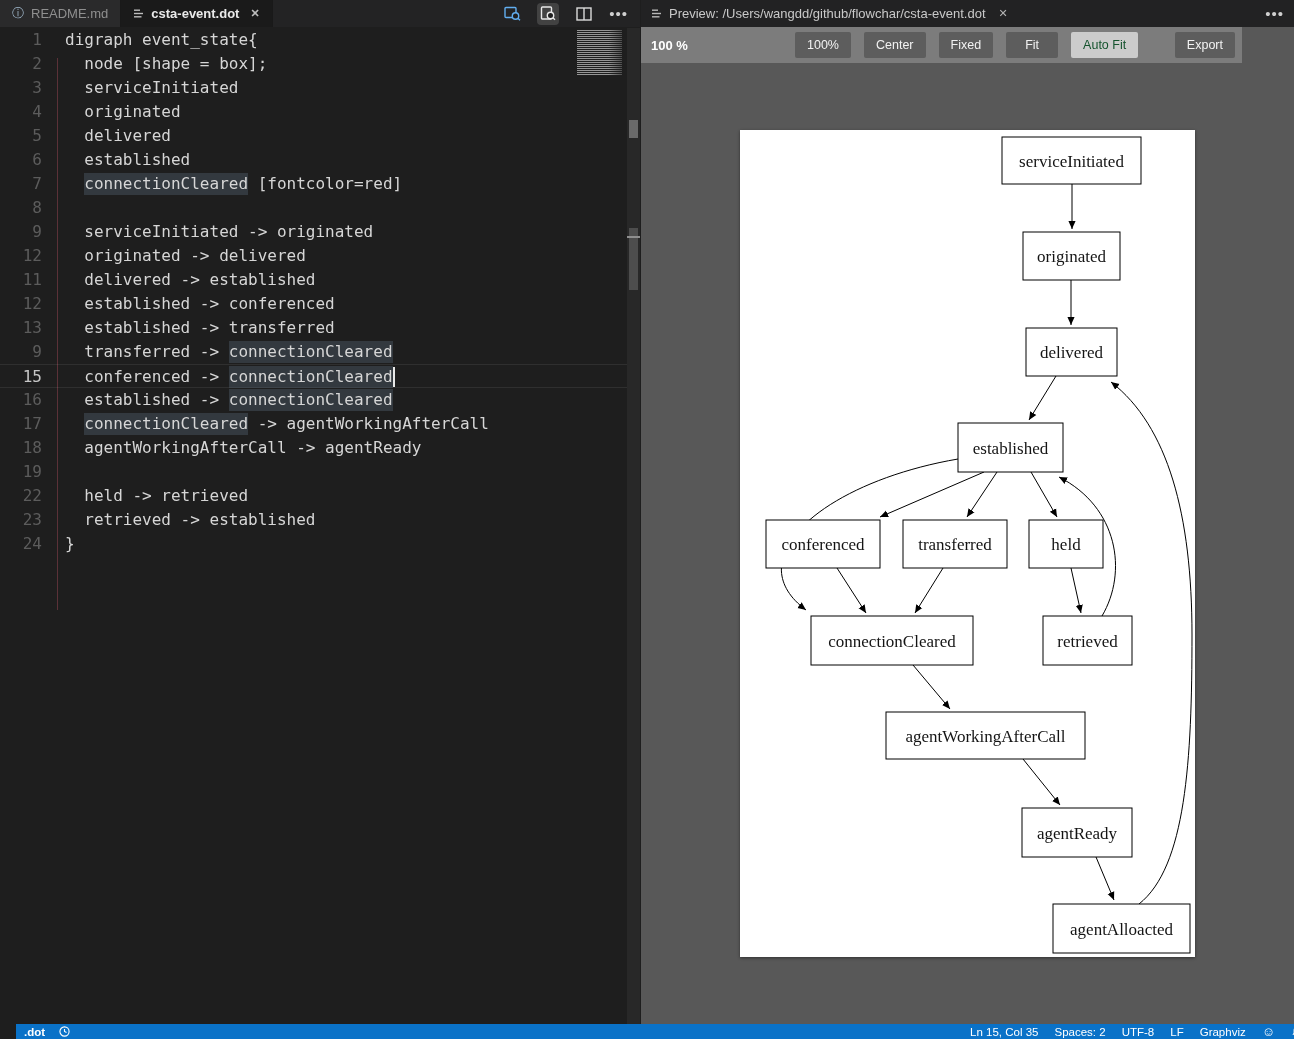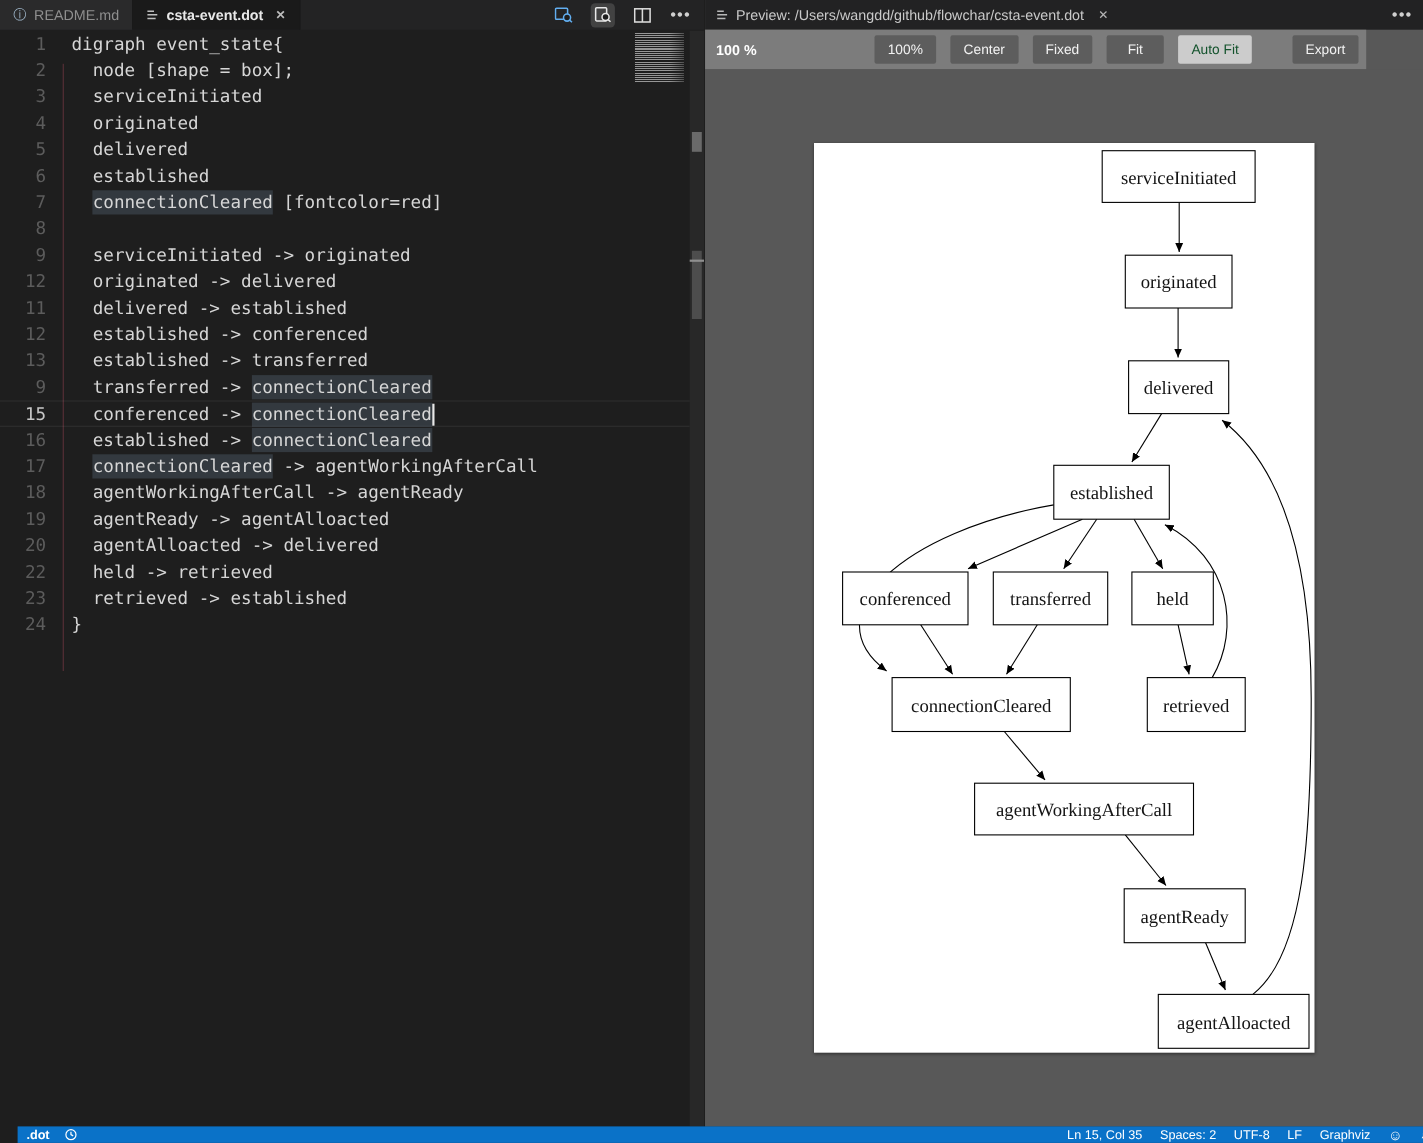--- a/index.html
+++ b/index.html
@@ -136,22 +136,21 @@
       <div class="cl"><span class="ln">9</span><span class="ct">  serviceInitiated -&gt; originated</span></div>
       <div class="cl"><span class="ln">12</span><span class="ct">  originated -&gt; delivered</span></div>
       <div class="cl"><span class="ln">11</span><span class="ct">  delivered -&gt; established</span></div>
       <div class="cl"><span class="ln">12</span><span class="ct">  established -&gt; conferenced</span></div>
       <div class="cl"><span class="ln">13</span><span class="ct">  established -&gt; transferred</span></div>
       <div class="cl"><span class="hl" style="left:calc(65px + 17ch);"></span><span class="ln">9</span><span class="ct">  transferred -&gt; connectionCleared</span></div>
       <div class="cl current"><span class="hl" style="left:calc(65px + 17ch);"></span><span class="ln">15</span><span class="ct">  conferenced -&gt; connectionCleared</span><span class="caret" style="left:calc(65px + 34ch);"></span></div>
       <div class="cl"><span class="hl" style="left:calc(65px + 17ch);"></span><span class="ln">16</span><span class="ct">  established -&gt; connectionCleared</span></div>
       <div class="cl"><span class="hl" style="left:calc(65px + 2ch);"></span><span class="ln">17</span><span class="ct">  connectionCleared -&gt; agentWorkingAfterCall</span></div>
       <div class="cl"><span class="ln">18</span><span class="ct">  agentWorkingAfterCall -&gt; agentReady</span></div>
-      <div class="cl"><span class="ln">19</span><span class="ct">  agentReady -&gt; agentAlloacted</span></div>
-      <div class="cl"><span class="ln">20</span><span class="ct">  agentAlloacted -&gt; delivered</span></div>
+      <div class="cl"><span class="ln">19</span></div>
       <div class="cl"><span class="ln">22</span><span class="ct">  held -&gt; retrieved</span></div>
       <div class="cl"><span class="ln">23</span><span class="ct">  retrieved -&gt; established</span></div>
       <div class="cl"><span class="ln">24</span><span class="ct">}</span></div>
     </div>
 
     <div class="minimap"></div>
     <div class="scroll-strip">
       <div class="thumb1"></div>
       <div class="thumb2"></div>
       <div class="thumb-tick"></div>

